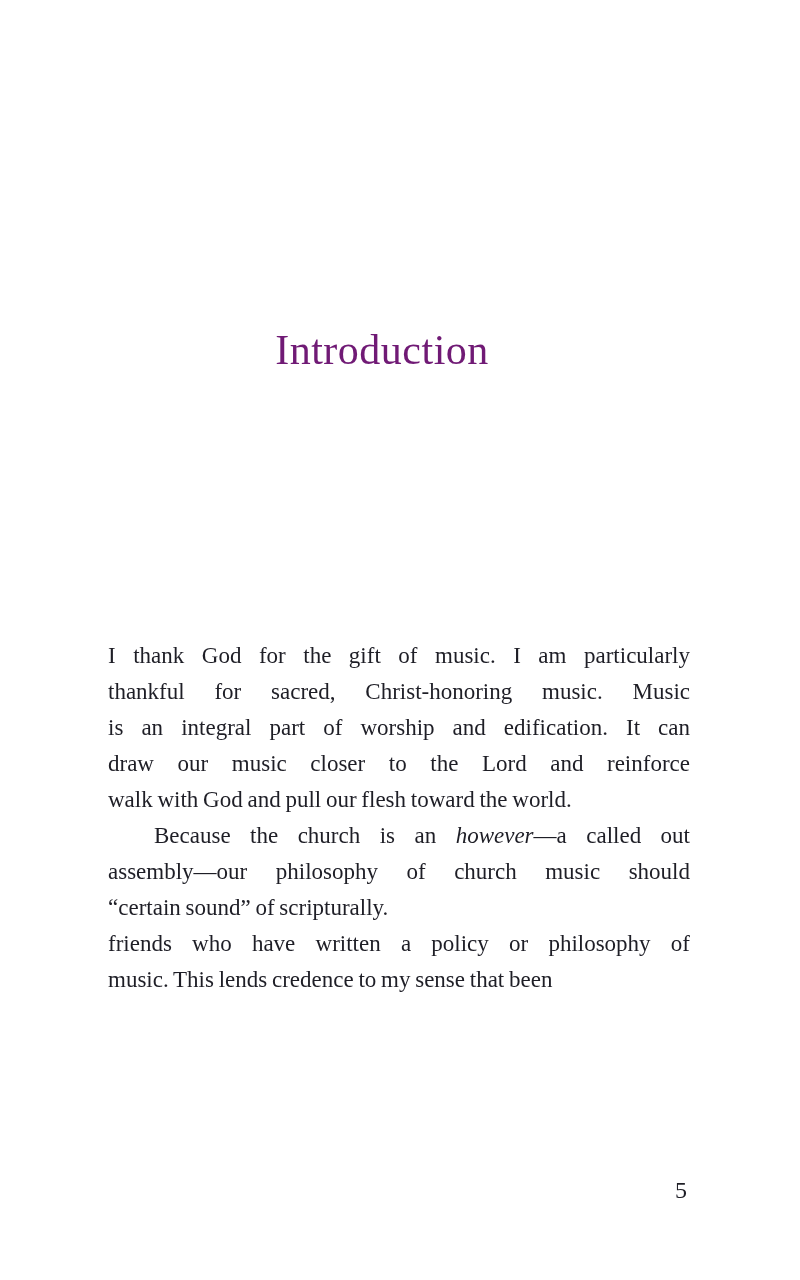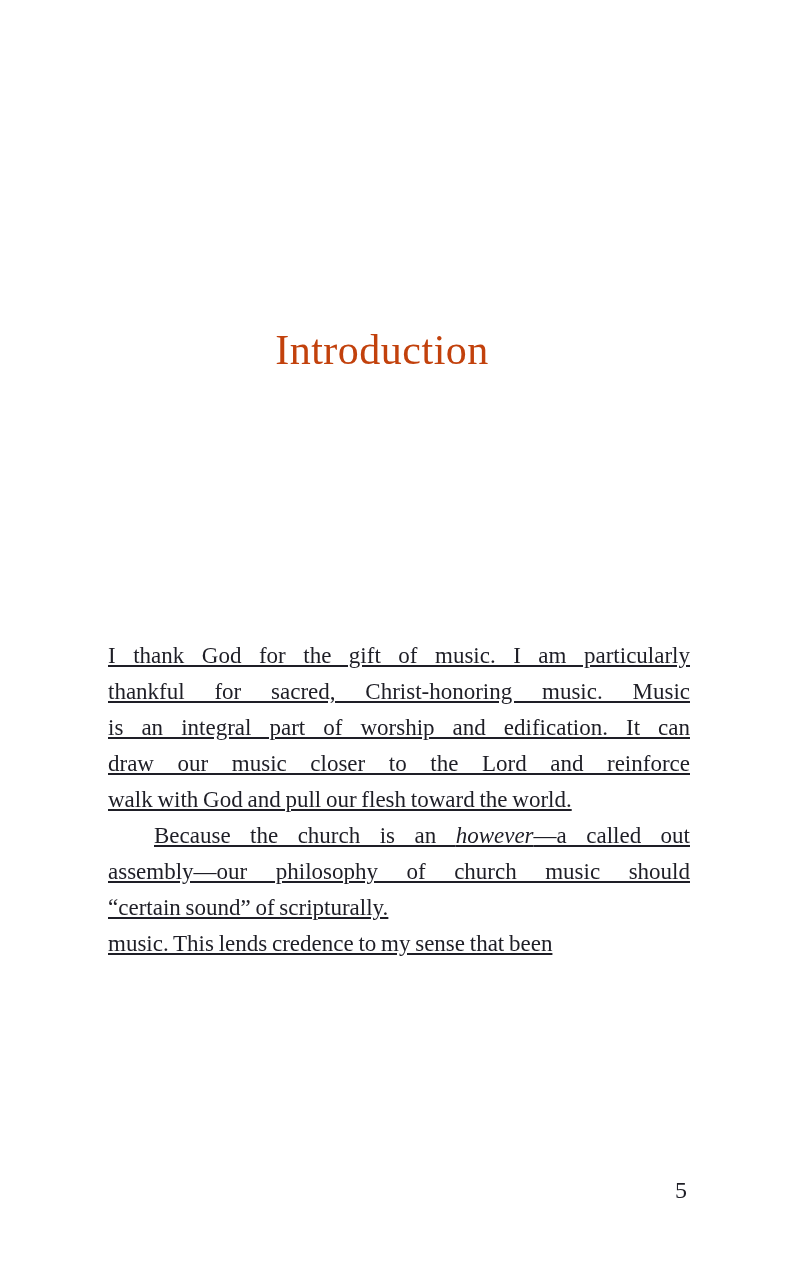--- a/index.html
+++ b/index.html
@@ -18,42 +18,41 @@
   .chapter-title {
     position: absolute;
     top: 297px;
     left: 0;
     width: 764px;
     text-align: center;
     font-size: 42px;
     line-height: 50px;
     font-weight: 400;
     letter-spacing: 0.5px;
-    color: #c2410c;
+    color: #701a75;
   }
   .text-block {
     position: absolute;
     top: 638px;
     left: 108px;
     width: 582px;
     font-size: 23px;
     word-spacing: -1px;
   }
   .paragraph {
     margin: 0;
     padding: 0;
   }
   .text-line {
     height: 36px;
     line-height: 36px;
     text-align: justify;
     text-align-last: justify;
     overflow: hidden;
     white-space: normal;
-    text-decoration: underline;
   }
   .text-line.last {
     text-align-last: left;
   }
   .text-line.indent {
     text-indent: 46px;
   }
   .page-number {
     position: absolute;
     top: 1174px;
@@ -78,18 +77,19 @@
         <div class="text-line">is an integral part of worship and edification. It can</div>
         <div class="text-line">draw our music closer to the Lord and reinforce</div>
         <div class="text-line last">walk with God and pull our flesh toward the world.</div>
       </div>
       <div class="paragraph">
         <div class="text-line indent">Because the church is an <i>however</i>—a called out</div>
         <div class="text-line">assembly—our philosophy of church music should</div>
         <div class="text-line last">“certain sound” of scripturally.</div>
       </div>
       <div class="paragraph">
+        <div class="text-line">friends who have written a policy or philosophy of</div>
         <div class="text-line last">music. This lends credence to my sense that been</div>
       </div>
     </main>
 
   <div class="page-number">5</div>
 </div>
 
 </body></html>

